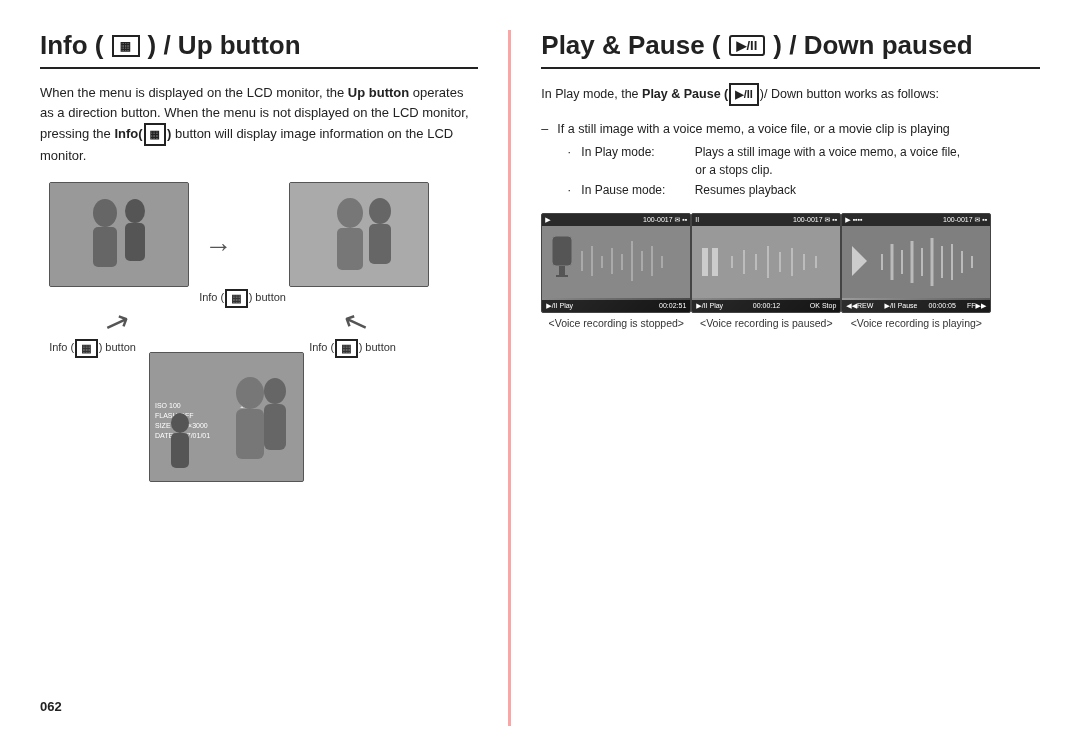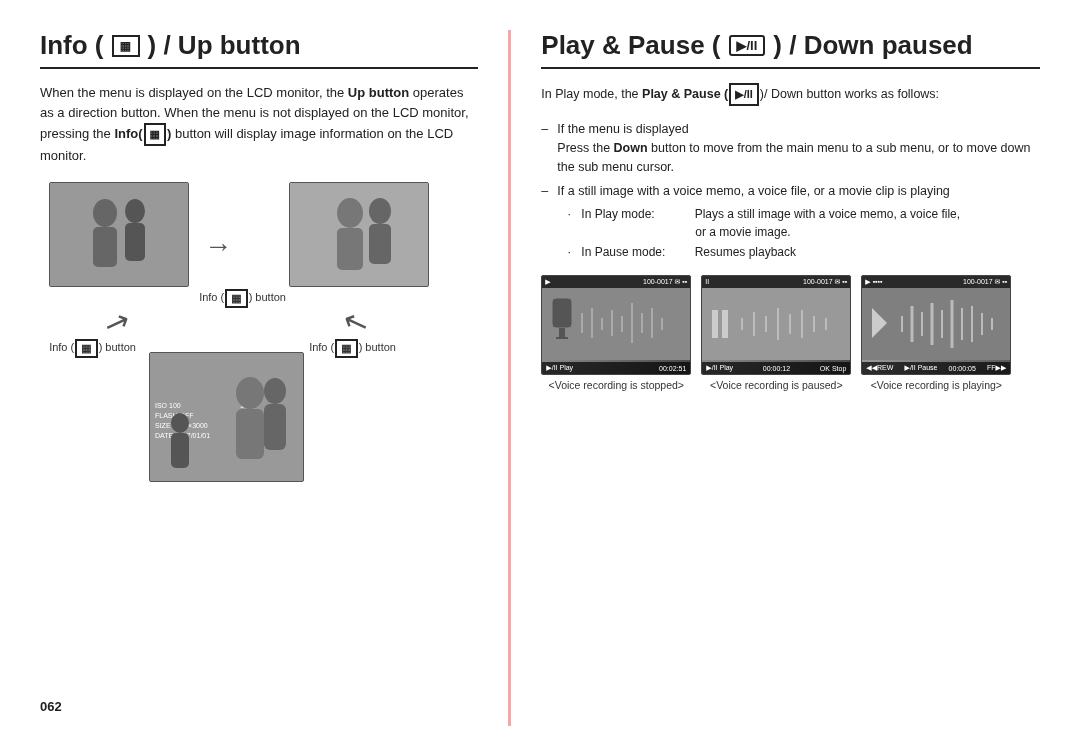--- a/index.html
+++ b/index.html
@@ -161,21 +161,20 @@
     }
     .sub-list .sub-label {
       display: inline-block;
       min-width: 110px;
       font-weight: normal;
     }
 
     
     .thumb-row {
       display: flex;
-      gap: 10px;
       margin-top: 10px;
       align-items: flex-end;
     }
     .thumb-item {
       display: flex;
       flex-direction: column;
       align-items: center;
       width: 150px;
     }
     .thumb-cam {
@@ -371,31 +370,26 @@
         <span class="play-pause-icon">▶/II</span>
         <span>) / Down paused</span>
     </div>
 
     <p class="right-body">
       <span>In Play mode, the </span><b>Play &amp; Pause (</b><span class="icon-box-sm">▶/II</span><span>)/ Down button works as follows:</span>
     </p>
 
     <ul class="bullet-list">
       <li>
-        <span>If the menu is displayed</span>
-        <br>
-        <span style="margin-left:0;">Press the <b>Down</b> button to move from the main menu to a sub menu, or to move down the sub menu cursor.</span>
-      </li>
-      <li>
         <span>If a still image with a voice memo, a voice file, or a movie clip is playing</span>
         <ul class="sub-list">
           <li>
             <span class="sub-label">In Play mode:</span>
             <span>Plays a still image with a voice memo, a voice file,</span>
-            <div style="margin-left:114px;">or a movie image.</div>
+            <div style="margin-left:114px;">or a stops clip.</div>
           </li>
           <li>
             <span class="sub-label">In Pause mode:</span>
             <span>Resumes playback</span>
           </li>
         </ul>
       </li>
     </ul>
 
     <div class="thumb-row">

